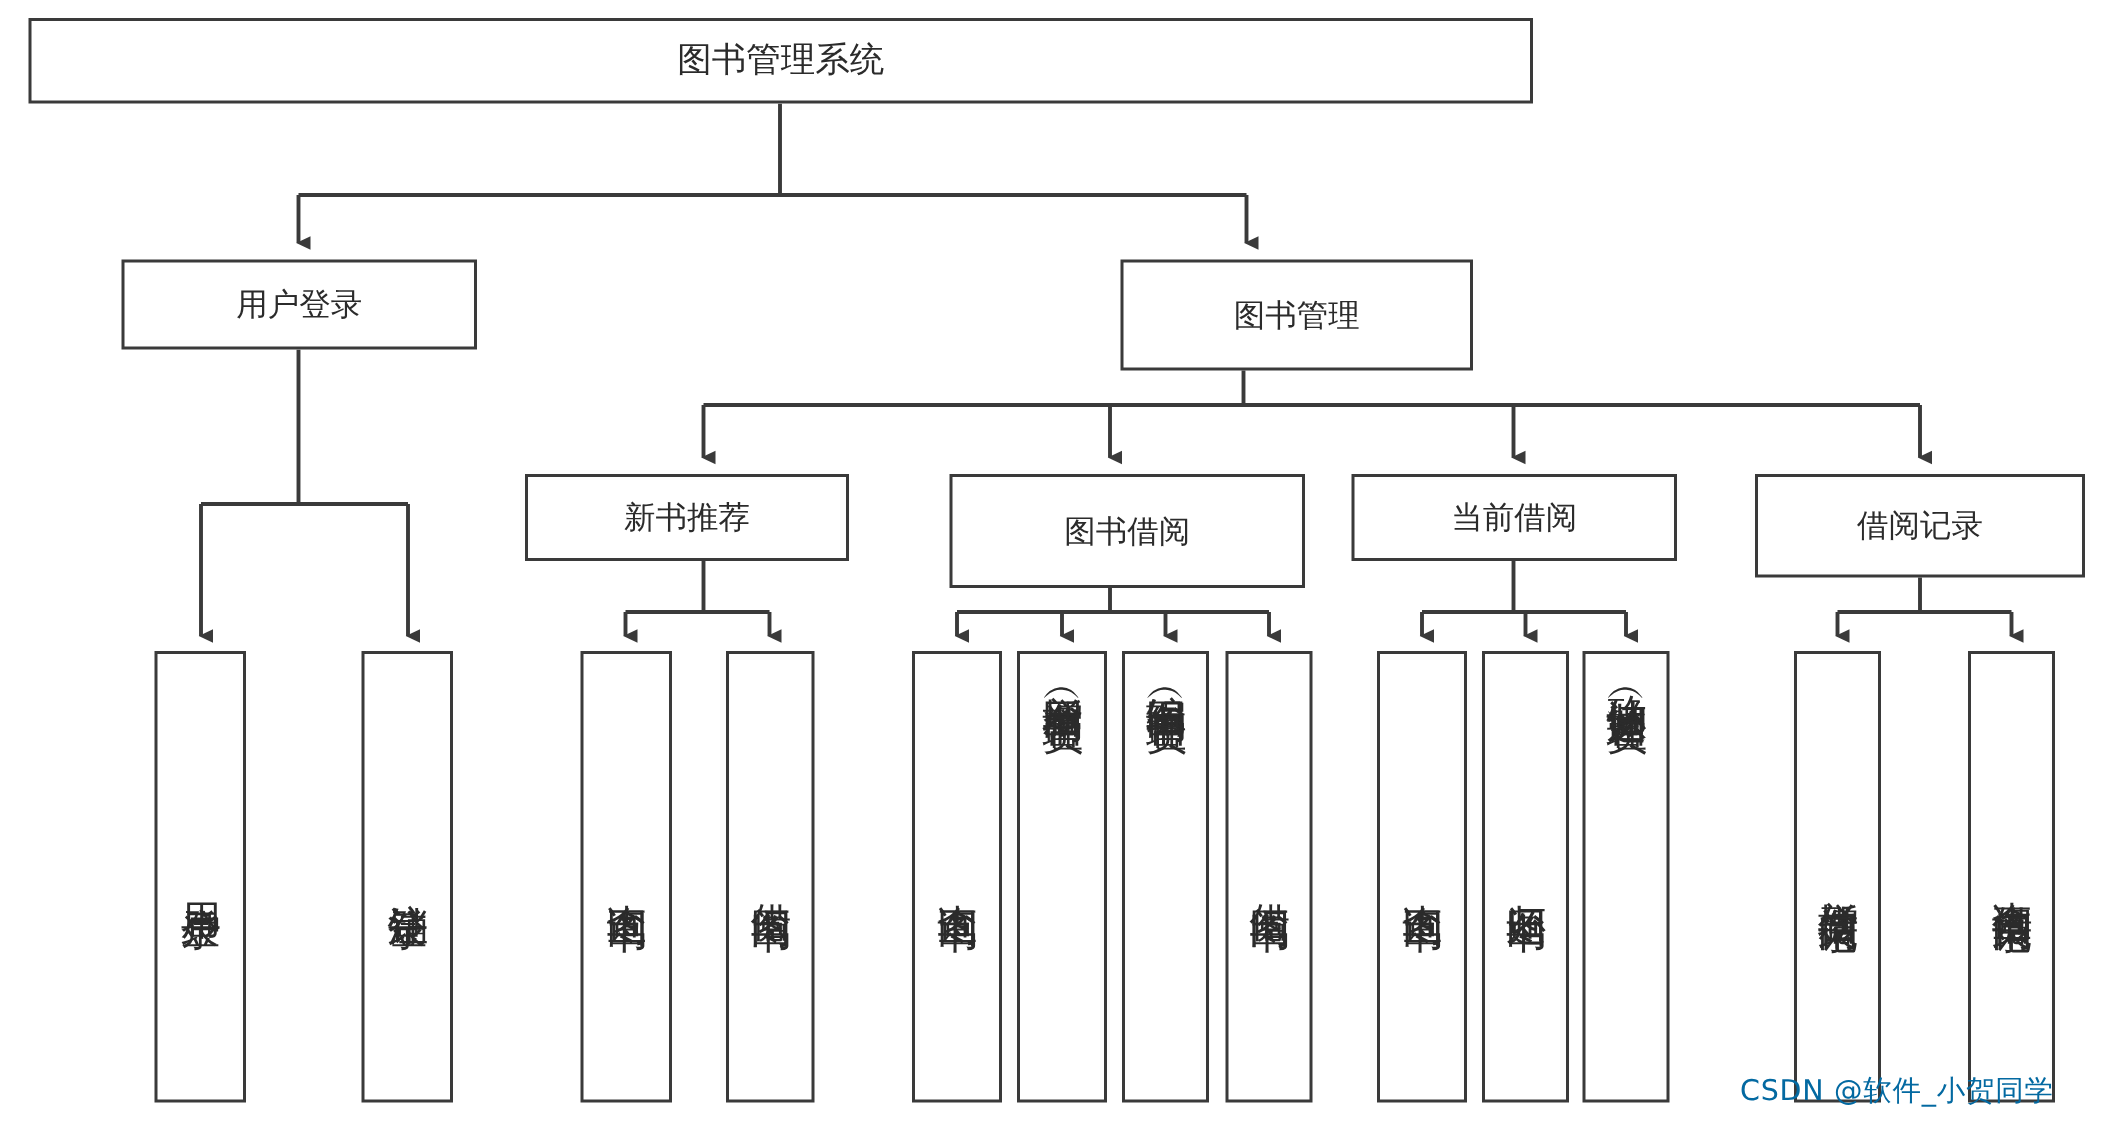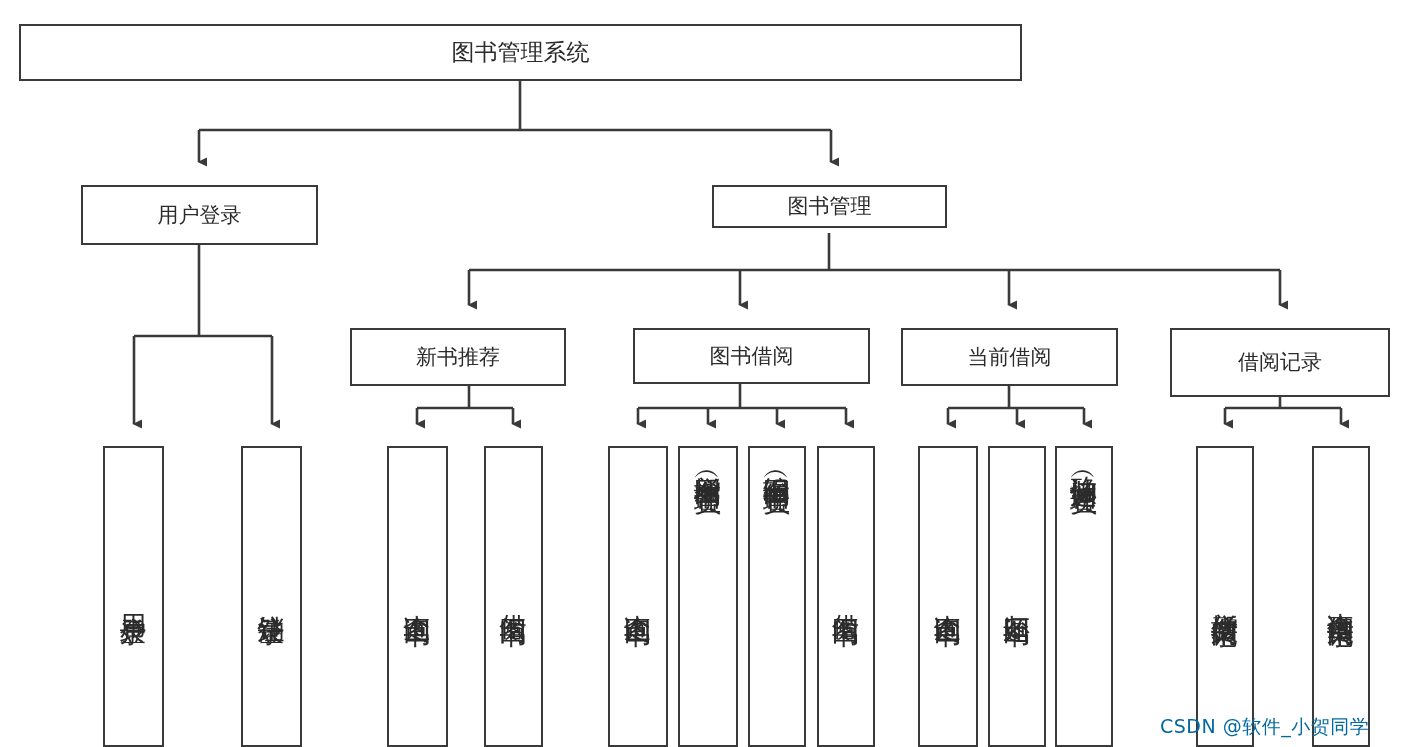--- a/index.html
+++ b/index.html
@@ -29,21 +29,20 @@
   .node {
     position: absolute;
     box-sizing: border-box;
     background: #ffffff;
     border: 2.5px solid #3a3a3a;
     display: flex;
     align-items: center;
     justify-content: center;
     color: #2b2b2b;
     z-index: 2;
-    margin-top: 12px;
   }
   .node .label {
     display: block;
     line-height: 1.18;
     white-space: nowrap;
   }
   .node-root .label { font-size: 23px; }
   .node-l2 .label { font-size: 21px; }
   .node-l3 .label { font-size: 21px; }
 
@@ -133,28 +132,28 @@
     </g>
   </svg>
 
   <div class="node node-root" style="left:19px; top:12px; width:1003px; height:57px;">
     <span class="label">图书管理系统</span>
   </div>
 
   <div class="node node-l2" style="left:81px; top:173px; width:237px; height:60px;">
     <span class="label">用户登录</span>
   </div>
-  <div class="node node-l2" style="left:712px; top:173px; width:235px; height:43px;">
+  <div class="node node-l2" style="left:747px; top:173px; width:235px; height:74px;">
     <span class="label">图书管理</span>
   </div>
 
   <div class="node node-l3" style="left:350px; top:316px; width:216px; height:58px;">
     <span class="label">新书推荐</span>
   </div>
-  <div class="node node-l3" style="left:633px; top:316px; width:237px; height:56px;">
+  <div class="node node-l3" style="left:633px; top:316px; width:237px; height:76px;">
     <span class="label">图书借阅</span>
   </div>
   <div class="node node-l3" style="left:901px; top:316px; width:217px; height:58px;">
     <span class="label">当前借阅</span>
   </div>
   <div class="node node-l3" style="left:1170px; top:316px; width:220px; height:69px;">
     <span class="label">借阅记录</span>
   </div>
 
   <div class="node node-leaf center-v" style="left:103px; top:434px; width:61px; height:301px;">

